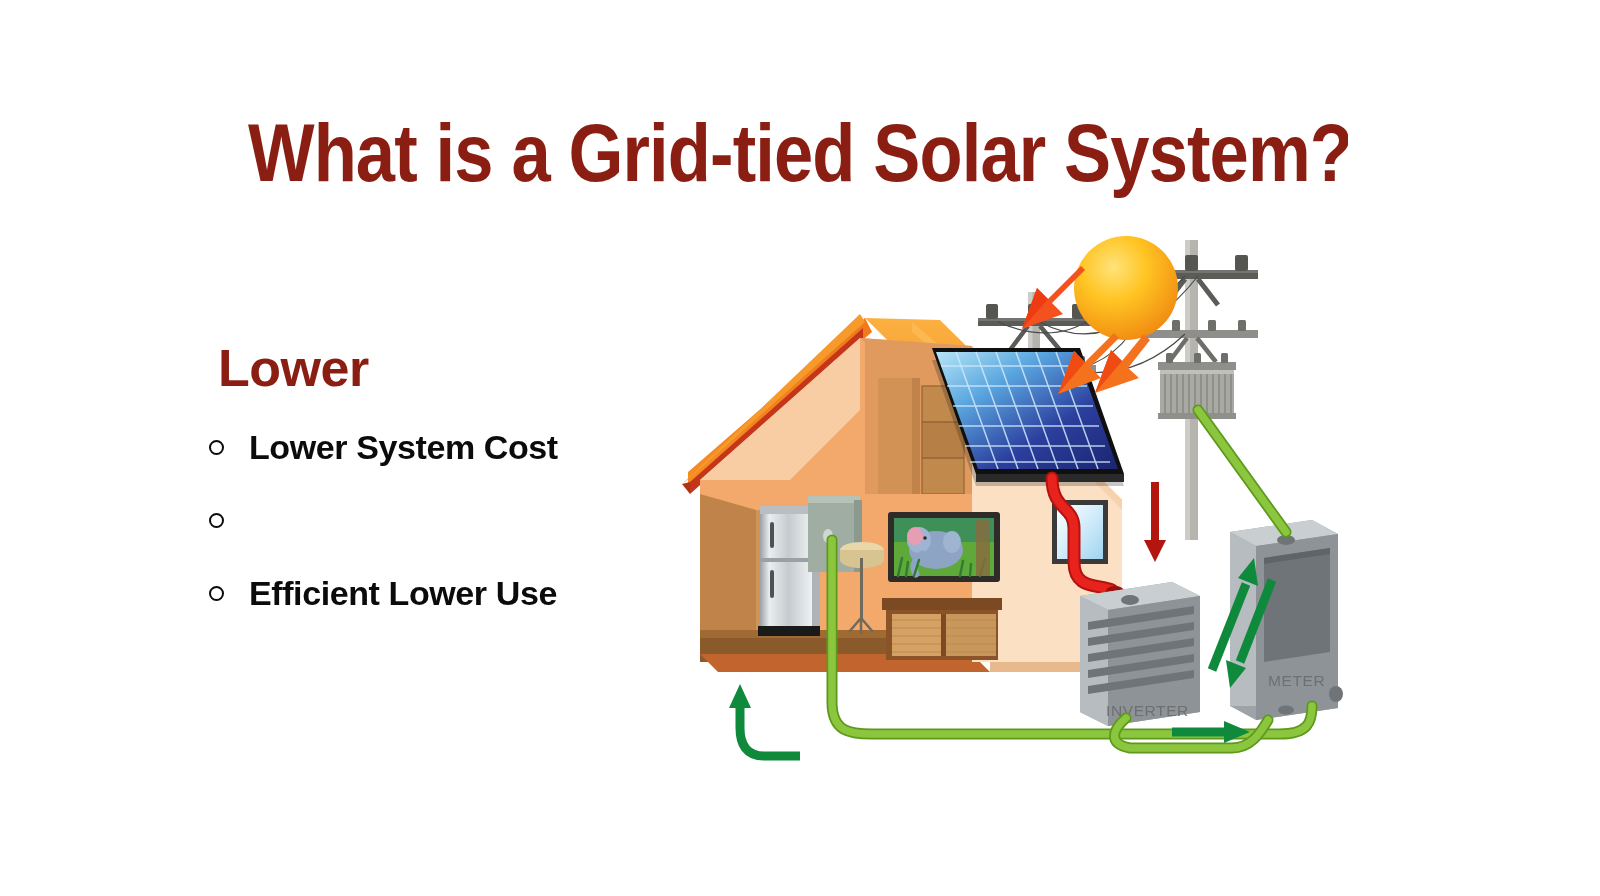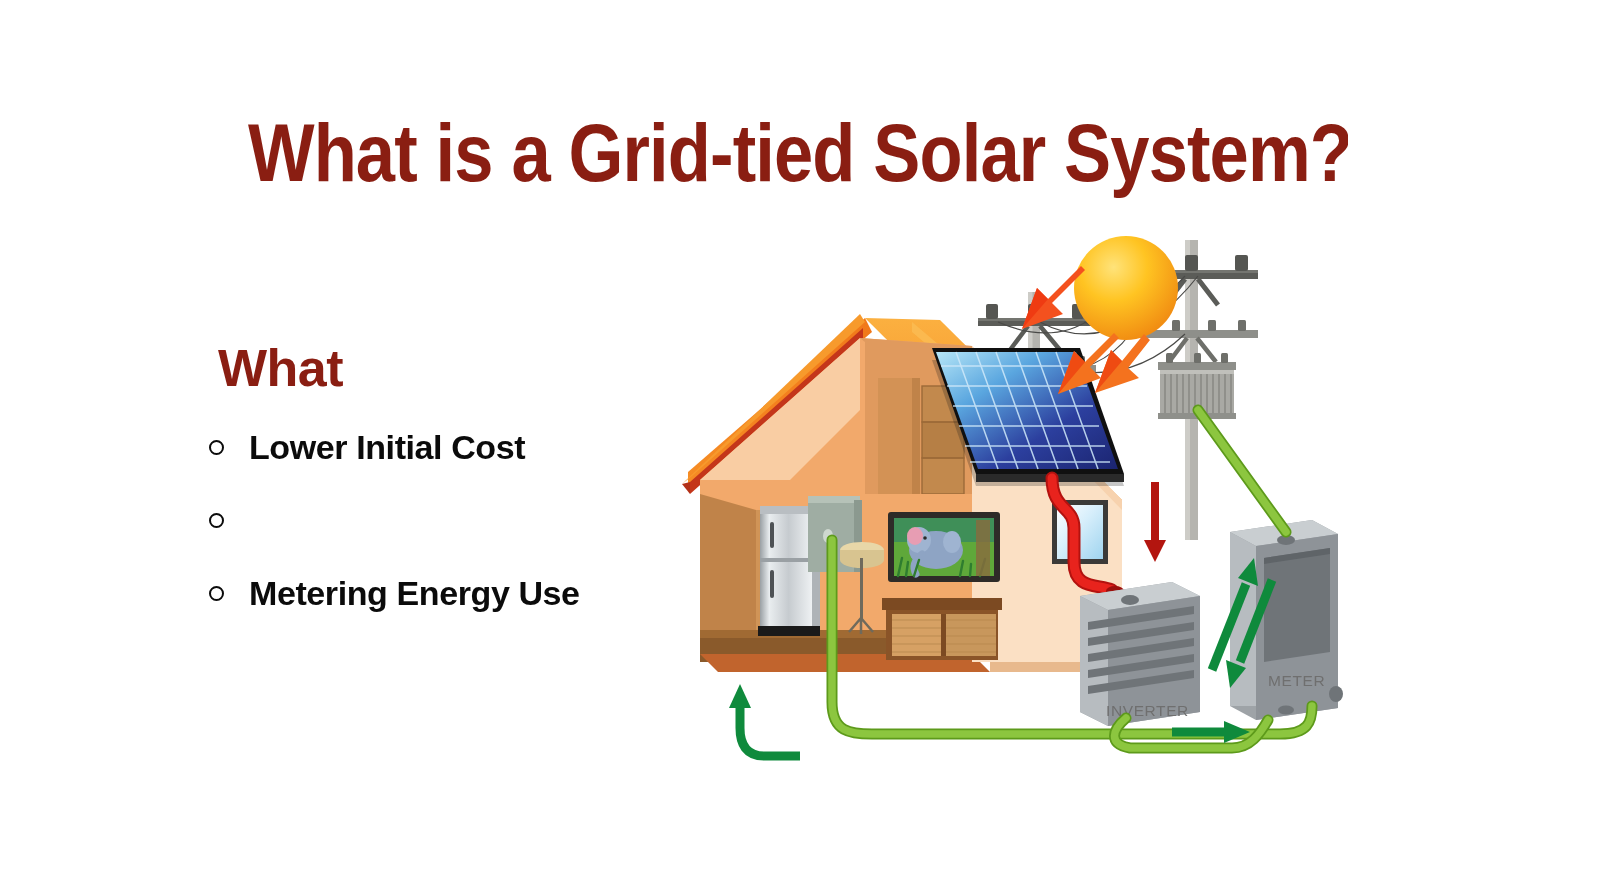--- a/index.html
+++ b/index.html
@@ -91,33 +91,33 @@
     letter-spacing: 0.6px;
   }
 </style>
 </head>
 <body>
 
 <div id="page">
 
   <div id="title">What is a Grid-tied Solar System?</div>
 
-  <div id="pros-heading">What</div>
+  <div id="pros-heading">Lower</div>
 
   <ul id="pros-list">
     <li>
       <span class="bullet"></span>
-      <span class="txt">Lower Initial Cost</span>
+      <span class="txt">Lower System Cost</span>
     </li>
     <li>
       <span class="bullet"></span>
     </li>
     <li>
       <span class="bullet"></span>
-      <span class="txt">Metering Energy Use</span>
+      <span class="txt">Efficient Lower Use</span>
     </li>
   </ul>
 
   <div id="illustration">
     <svg viewBox="0 0 820 640" xmlns="http://www.w3.org/2000/svg">
       <defs>
         <radialGradient id="sunGrad" cx="38%" cy="30%" r="72%">
           <stop offset="0%" stop-color="#ffe37a"></stop>
           <stop offset="45%" stop-color="#ffc422"></stop>
           <stop offset="100%" stop-color="#f18d12"></stop>

